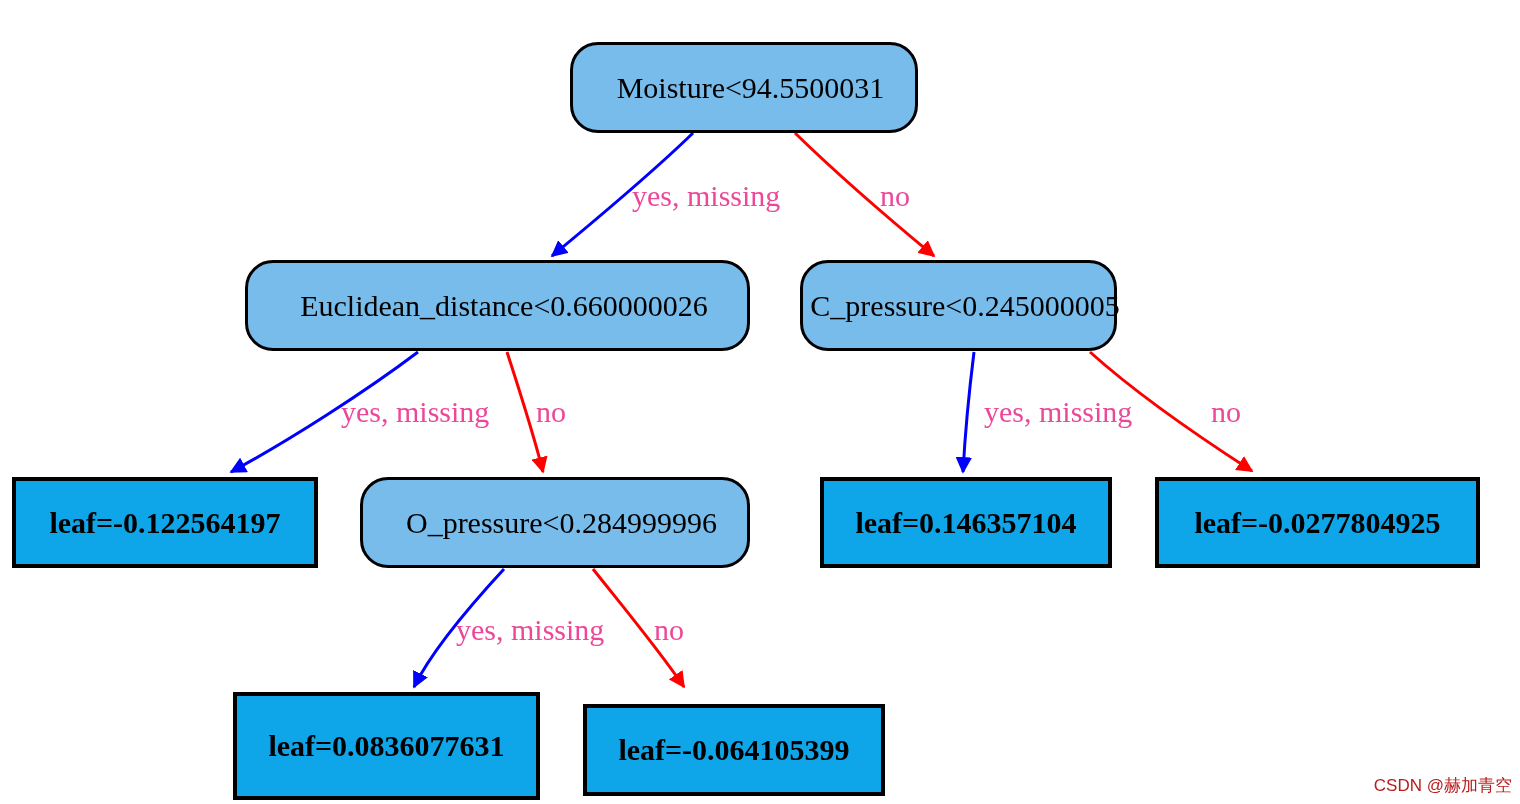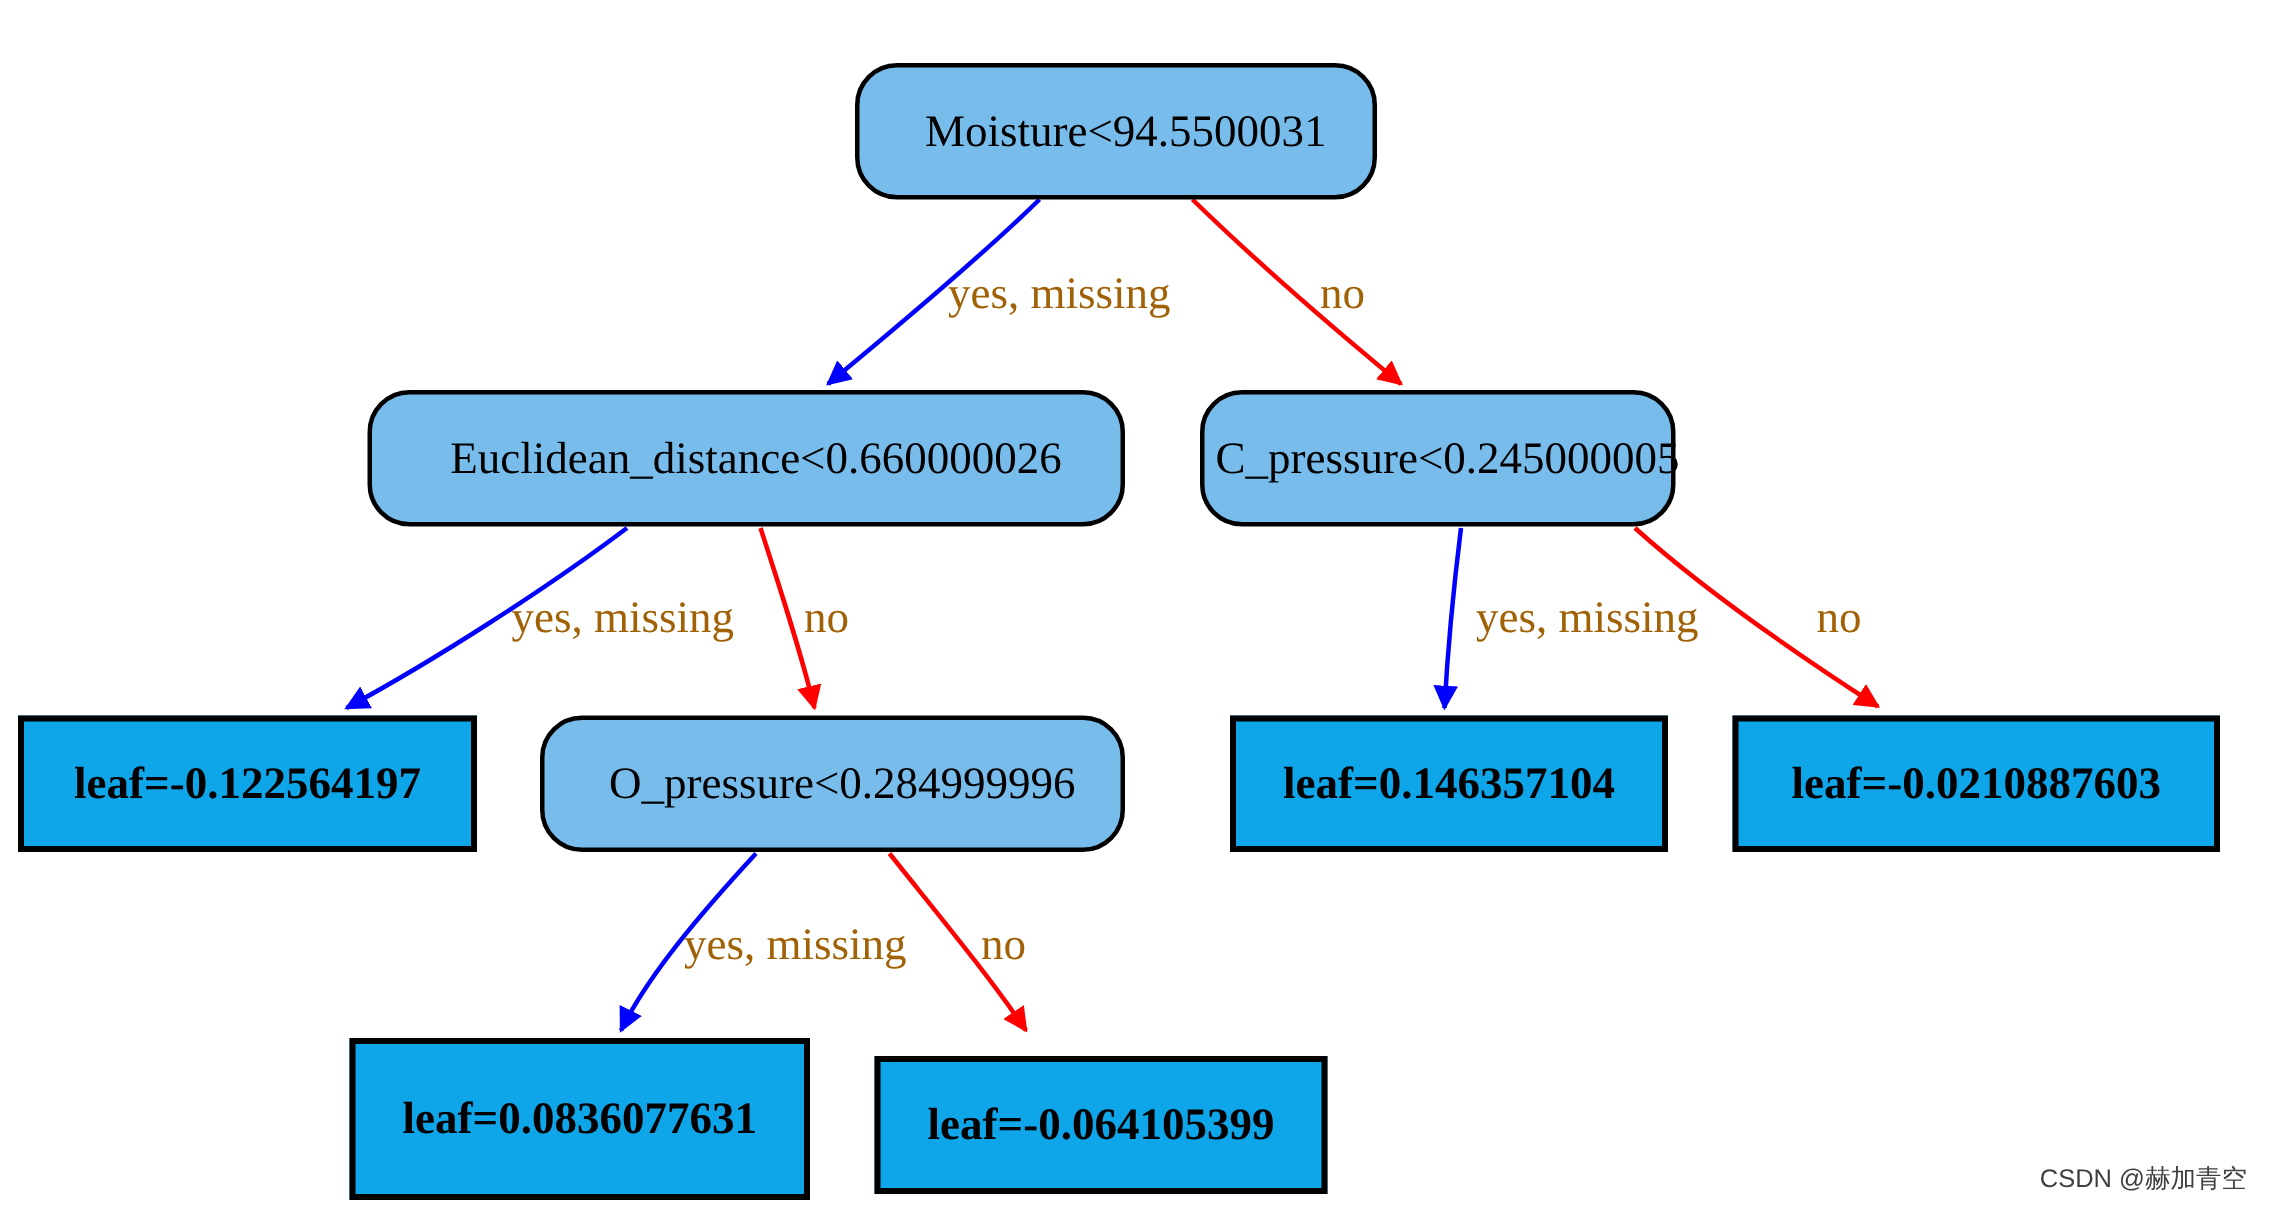--- a/index.html
+++ b/index.html
@@ -35,31 +35,31 @@
   }
   .node.leaf {
     background: #0ea5e9;
     border: 4px solid #000000;
     font-weight: bold;
   }
   .edge-label {
     position: absolute;
     font-size: 30px;
     line-height: 40px;
-    color: #a16207;
+    color: #ec4899;
     white-space: nowrap;
     z-index: 3;
   }
   .watermark {
     position: absolute;
     top: 774px;
-    right: 22px;
+    right: 8px;
     font-family: "Liberation Sans", sans-serif;
     font-size: 17px;
-    color: #404040;
+    color: #b91c1c;
     z-index: 4;
   }
 </style>
 </head>
 <body>
 
 <div class="canvas">
 
   <svg class="edges-layer" width="1520" height="804" viewBox="0 0 1520 804" xmlns="http://www.w3.org/2000/svg">
     <defs>
@@ -89,21 +89,21 @@
   <div class="node split" style="left:800px; top:260px; width:317px; height:91px;">C_pressure&lt;0.245000005</div>
 
   <div class="edge-label" style="left:341px; top:392px;">yes, missing</div>
   <div class="edge-label" style="left:536px; top:392px;">no</div>
   <div class="edge-label" style="left:984px; top:392px;">yes, missing</div>
   <div class="edge-label" style="left:1211px; top:392px;">no</div>
 
   <div class="node leaf" style="left:12px; top:477px; width:306px; height:91px;">leaf=-0.122564197</div>
   <div class="node split" style="left:360px; top:477px; width:390px; height:91px;">O_pressure&lt;0.284999996</div>
   <div class="node leaf" style="left:820px; top:477px; width:292px; height:91px;">leaf=0.146357104</div>
-  <div class="node leaf" style="left:1155px; top:477px; width:325px; height:91px;">leaf=-0.0210887603</div>
+  <div class="node leaf" style="left:1155px; top:477px; width:325px; height:91px;">leaf=-0.0277804925</div>
 
   <div class="edge-label" style="left:456px; top:610px;">yes, missing</div>
   <div class="edge-label" style="left:654px; top:610px;">no</div>
 
   <div class="node leaf" style="left:233px; top:692px; width:307px; height:108px;">leaf=0.0836077631</div>
   <div class="node leaf" style="left:583px; top:692px; width:302px; height:92px;margin-top:12px;">leaf=-0.064105399</div>
 
   <div class="watermark">CSDN @赫加青空</div>
 
 </div>

